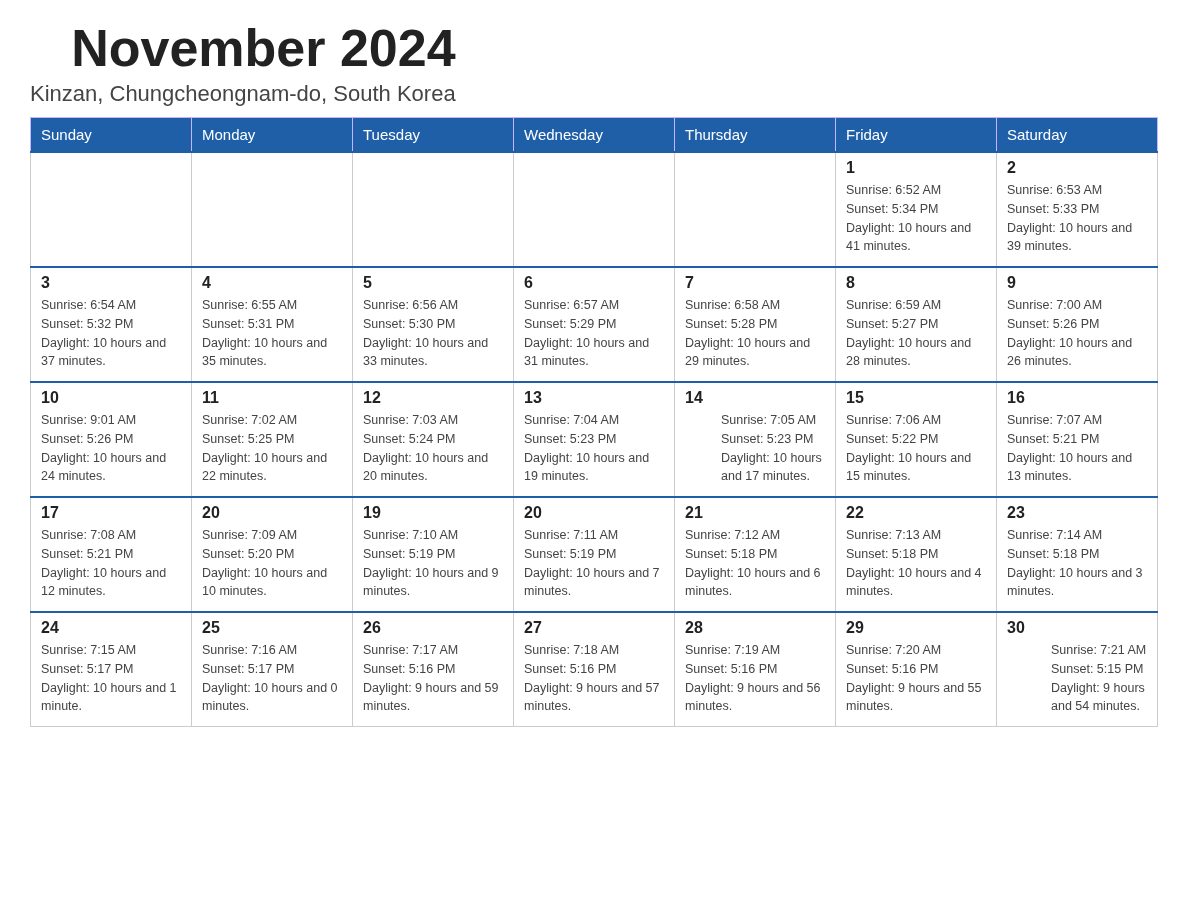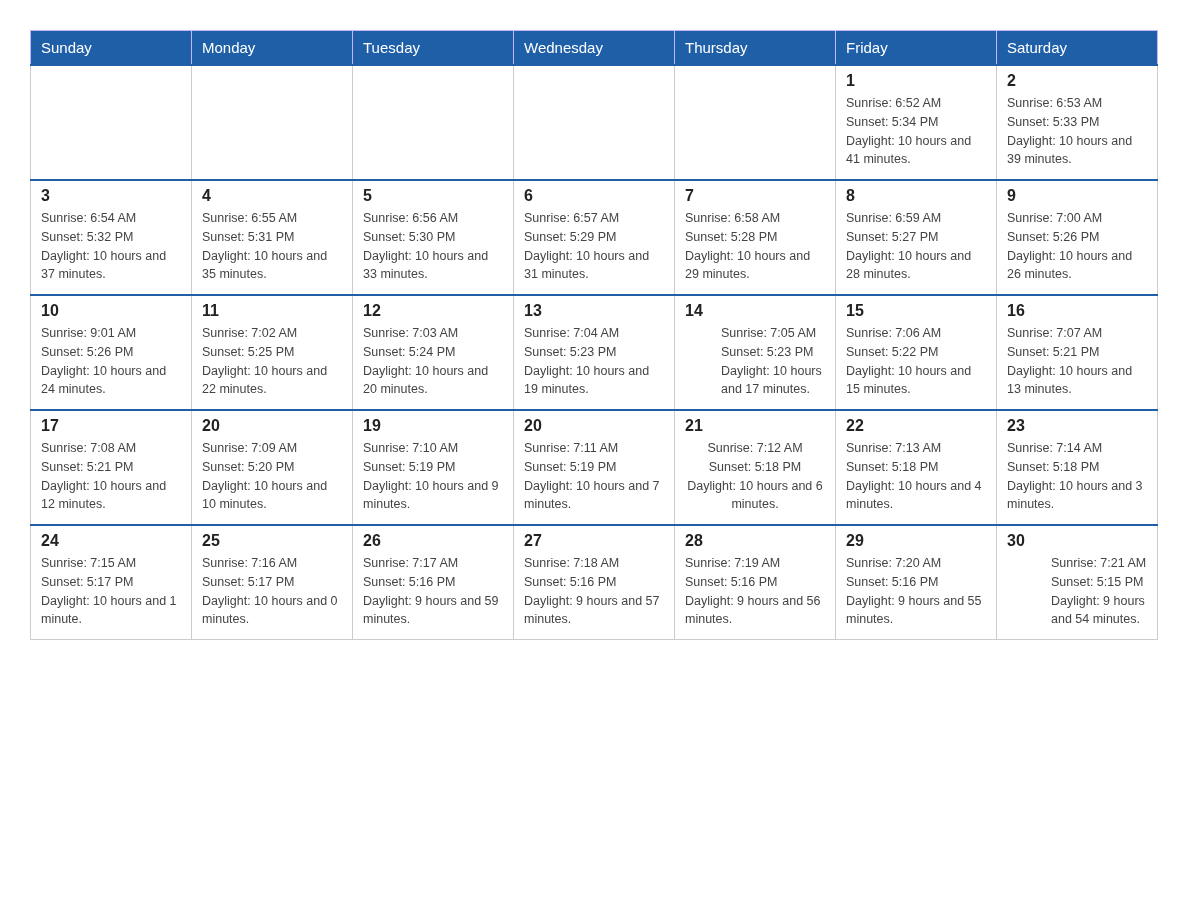--- a/index.html
+++ b/index.html
@@ -104,20 +104,24 @@
       border-right: 9px solid transparent;
       border-top: 14px solid #1a6dcc;
       margin-left: 2px;
       margin-top: 4px;
     }
   </style>
 </head>
 <body>
 
 <div class="header-area">
+  <div class="title-area">
+    <div class="month-title">November 2024</div>
+    <div class="location-title">Kinzan, Chungcheongnam-do, South Korea</div>
+  </div>
 </div>
 
 <table class="calendar">
   <thead>
     <tr>
     <th>Sunday</th>
         <th>Monday</th>
         <th>Tuesday</th>
         <th>Wednesday</th>
         <th>Thursday</th>
@@ -253,21 +257,21 @@
 Daylight: 10 hours and 9 minutes.</div>
         </td>
         <td class="cell-top-border">
           <span class="day-number">20</span>
           <div class="day-info" style="white-space: pre-line;">Sunrise: 7:11 AM
 Sunset: 5:19 PM
 Daylight: 10 hours and 7 minutes.</div>
         </td>
         <td class="cell-top-border">
           <span class="day-number">21</span>
-          <div class="day-info" style="white-space: pre-line; text-align: center;">Sunrise: 7:12 AM
+          <div class="day-info" style="white-space: pre-line;">Sunrise: 7:12 AM
 Sunset: 5:18 PM
 Daylight: 10 hours and 6 minutes.</div>
         </td>
         <td class="cell-top-border">
           <span class="day-number">22</span>
           <div class="day-info" style="white-space: pre-line;">Sunrise: 7:13 AM
 Sunset: 5:18 PM
 Daylight: 10 hours and 4 minutes.</div>
         </td>
         <td class="cell-top-border">

